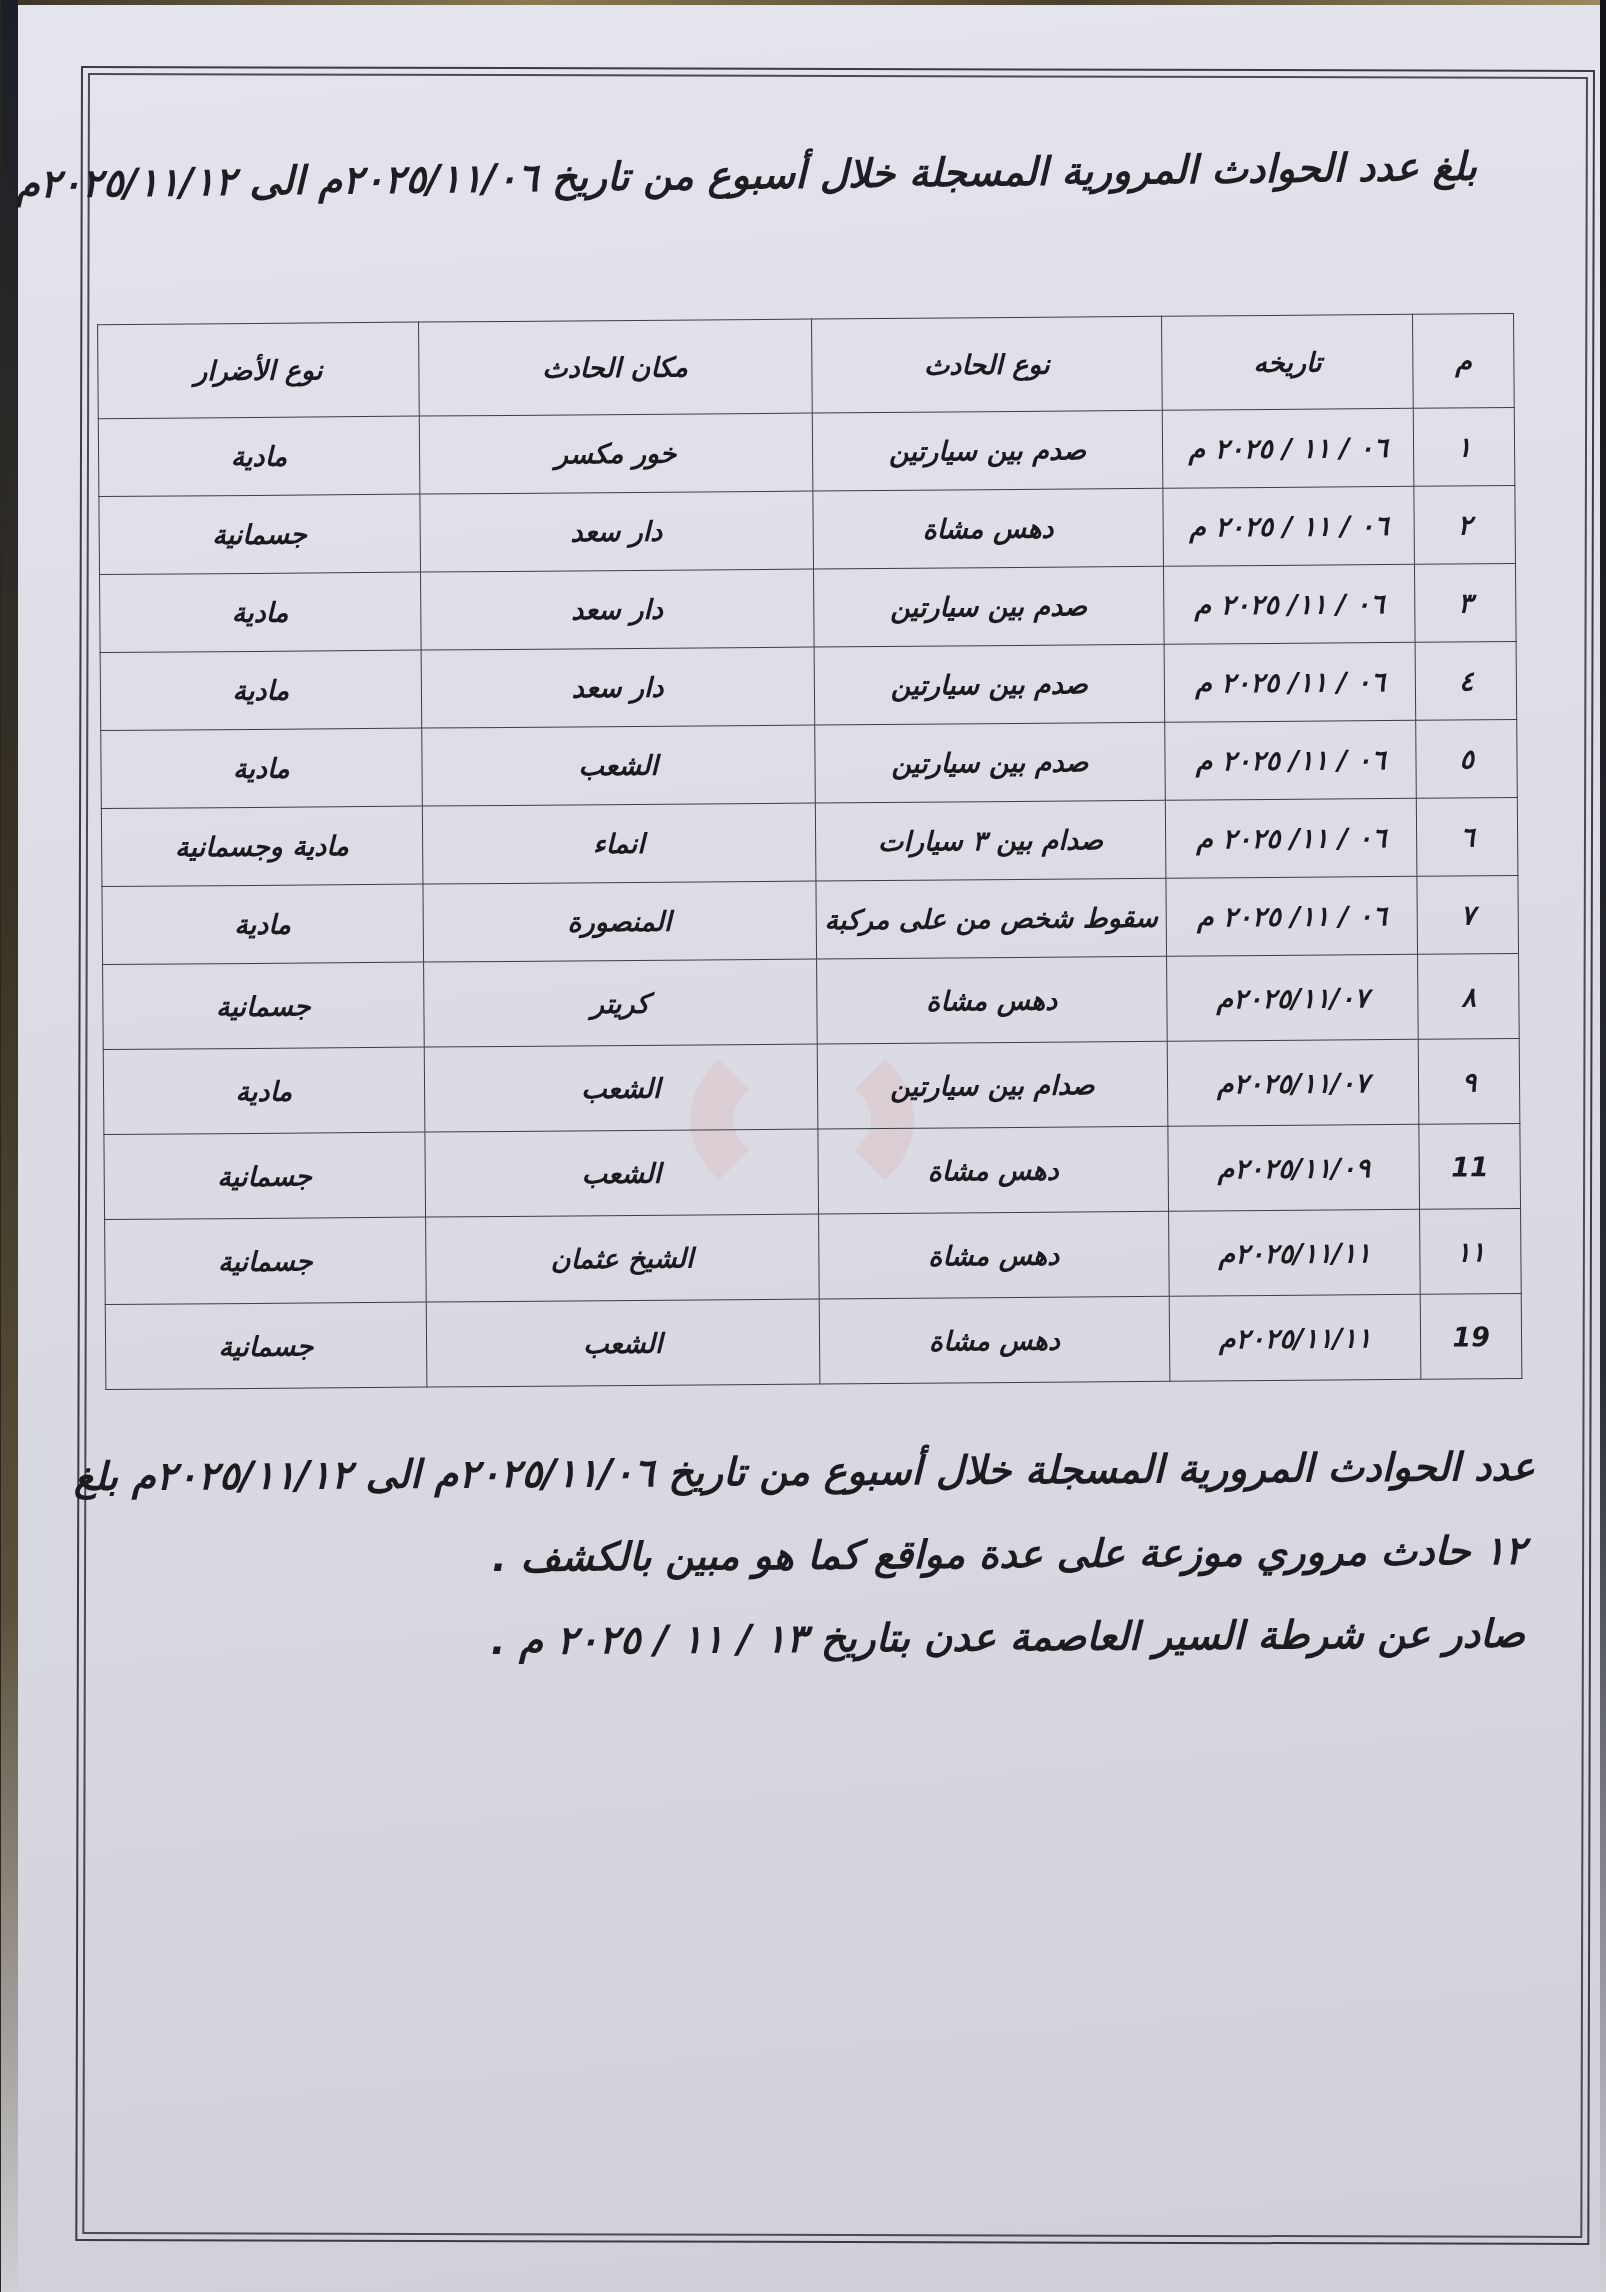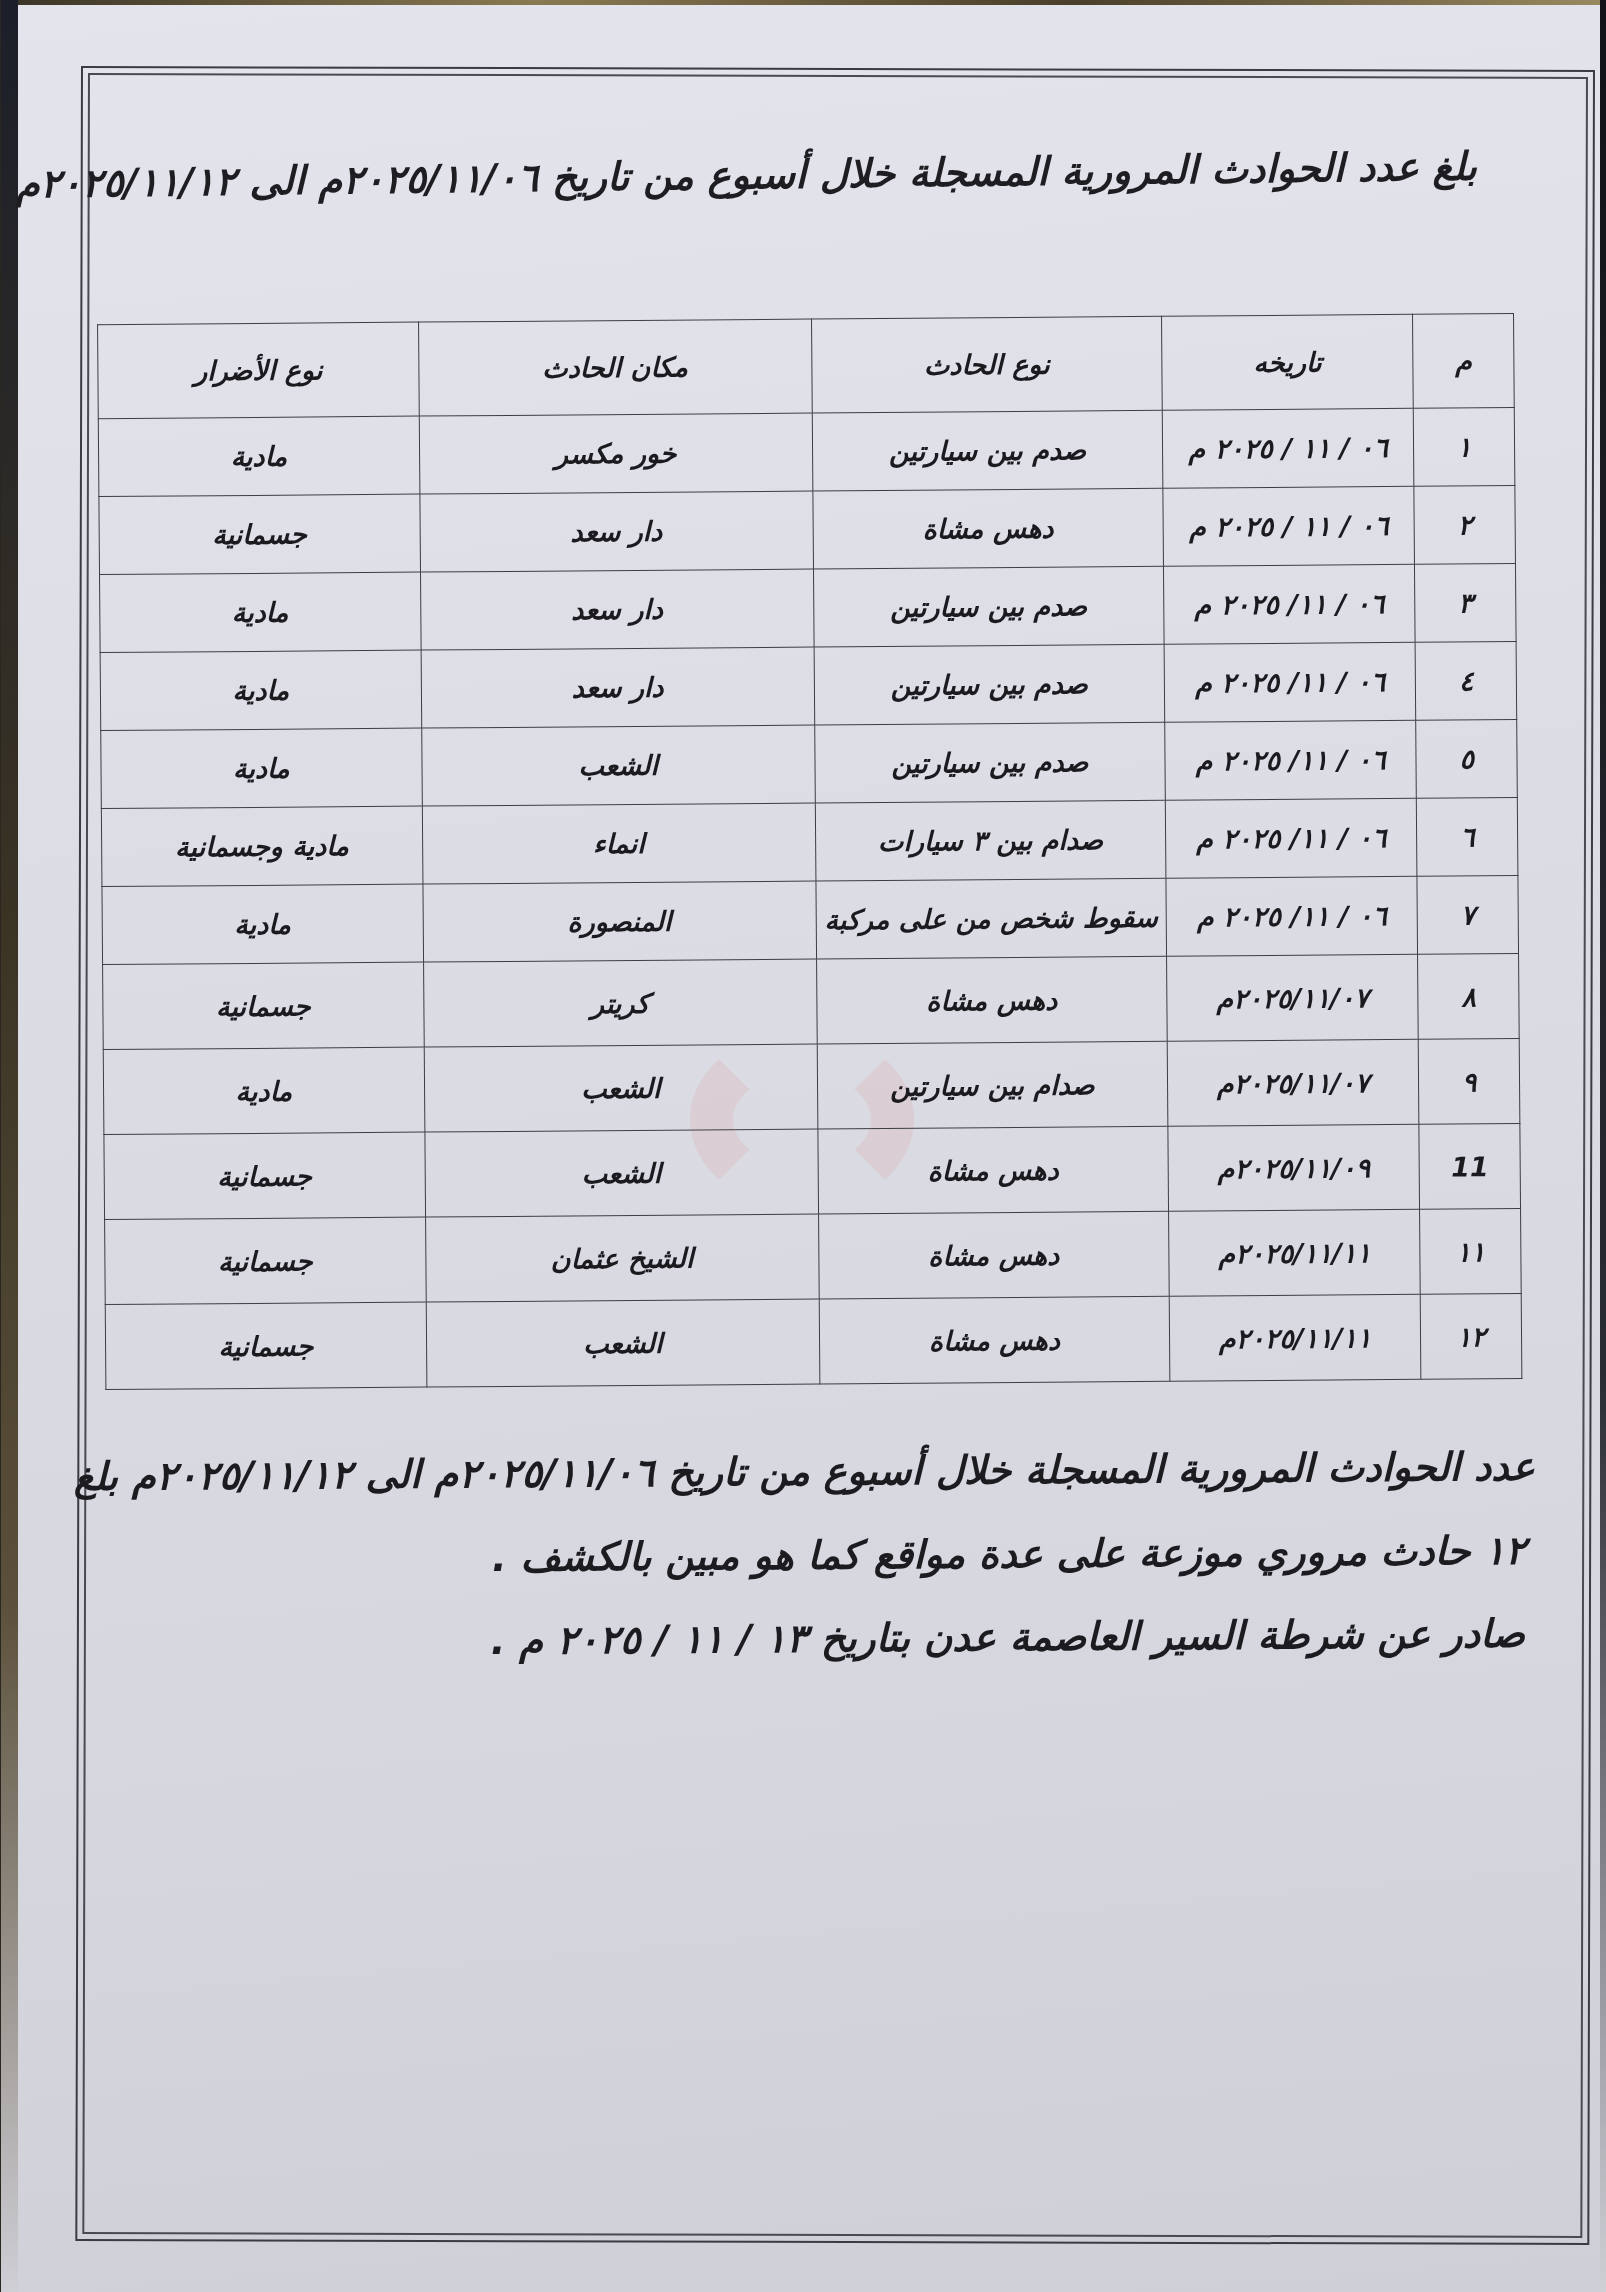--- a/index.html
+++ b/index.html
@@ -215,21 +215,21 @@
       <td class="c-dmg">جسمانية</td>
     </tr>
     <tr class="tall">
       <td class="c-no">١١</td>
       <td class="c-date">٢٠٢٥/١١/١١م</td>
       <td class="c-type">دهس مشاة</td>
       <td class="c-loc">الشيخ عثمان</td>
       <td class="c-dmg">جسمانية</td>
     </tr>
     <tr class="tall">
-      <td class="c-no">١٢</td>
+      <td class="c-no">19</td>
       <td class="c-date">٢٠٢٥/١١/١١م</td>
       <td class="c-type">دهس مشاة</td>
       <td class="c-loc">الشعب</td>
       <td class="c-dmg">جسمانية</td>
     </tr>
   </tbody>
 </table>
 
 <div class="summary l1">عدد الحوادث المرورية المسجلة خلال أسبوع من تاريخ ٢٠٢٥/١١/٠٦م الى ٢٠٢٥/١١/١٢م بلغ</div>
 <div class="summary l2">١٢ حادث مروري موزعة على عدة مواقع كما هو مبين بالكشف .</div>

